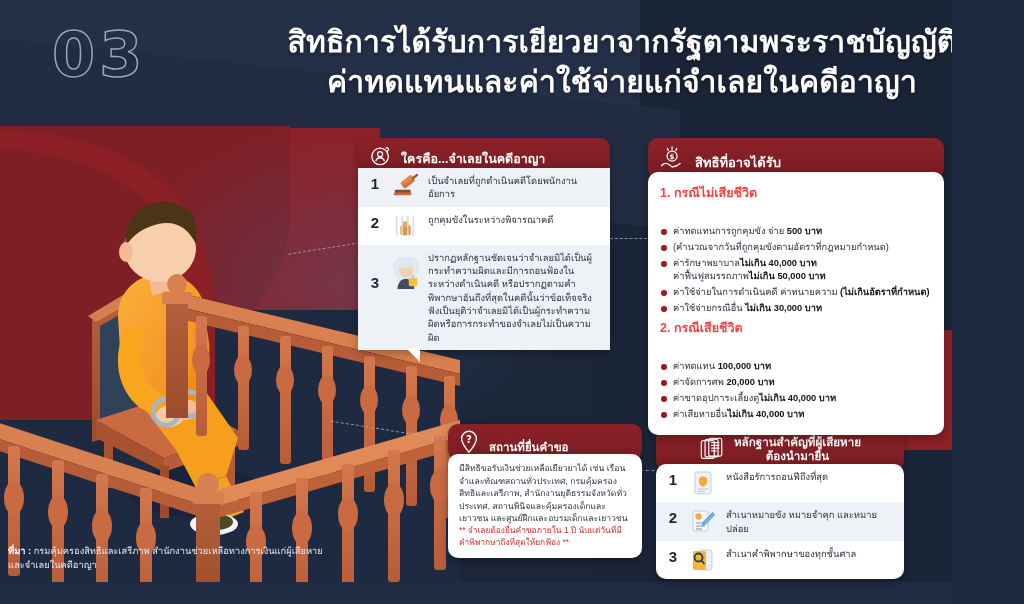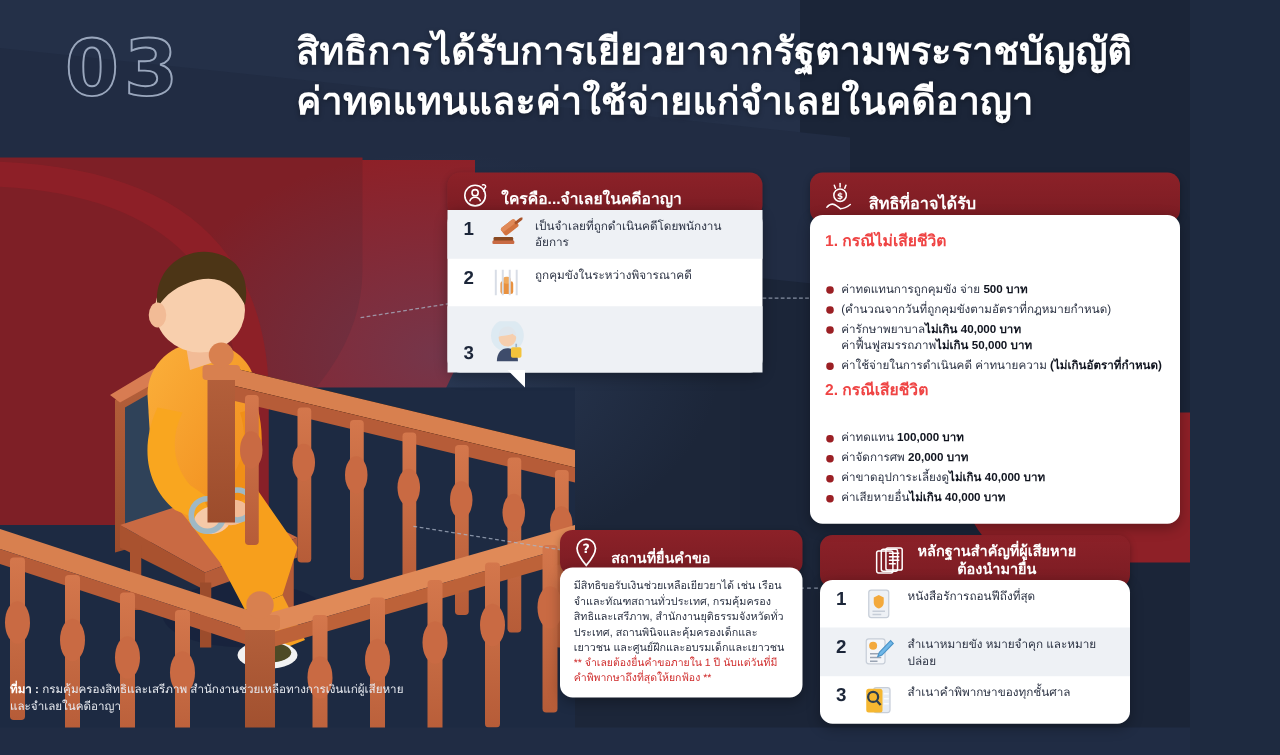--- a/index.html
+++ b/index.html
@@ -49,21 +49,21 @@
   
   .num-badge {
     position:absolute; left:52px; top:18px;
     font-size:62px; font-weight:700; letter-spacing:4px;
     color:transparent; -webkit-text-stroke:1.5px #9aa7bd;
     font-family:"DejaVu Sans",sans-serif;
   }
   .title {
     position:absolute; left:237px; top:22px; width:770px;
     color:#ffffff; font-weight:700; font-size:30px; line-height:1.34;
-    text-align:left; letter-spacing:.2px;
+    text-align:center; letter-spacing:.2px;
     text-shadow:0 2px 4px rgba(0,0,0,.35);
   }
   .title .line2 { display:block; }
 
   
   .illu { position:absolute; left:0; top:120px; width:460px; height:484px; }
 
   
   .card { position:absolute; }
   .card-head {
@@ -343,20 +343,21 @@
         <span class="nicon" style="margin-top:6px;">
           <svg width="30" height="34" viewBox="0 0 32 36">
             <circle cx="17" cy="12" r="14" fill="#cfe4ef" opacity=".55"></circle>
             <path d="M8 34c0-7 4-11 9-11s9 4 9 11z" fill="#3e4c6b"></path>
             <circle cx="17" cy="14" r="7.5" fill="#f6cfae"></circle>
             <path d="M9.4 13c.2-5.6 3.4-8.6 7.6-8.6s7.4 3 7.6 8.6c-1.2-1.4-2.2-1-3-2.4-3 1.6-8.4 1.4-12.2 2.4z" fill="#dfe6ec"></path>
             <rect x="20" y="22" width="9" height="9" rx="1.5" fill="#f3c33c"></rect>
             <path d="M24.5 22v-3" stroke="#9fb2c4" stroke-width="1.4"></path>
           </svg>
         </span>
+        <span class="ntxt">ปรากฏหลักฐานชัดเจนว่าจำเลยมิได้เป็นผู้กระทำความผิดและมีการถอนฟ้องในระหว่างดำเนินคดี หรือปรากฏตามคำพิพากษาอันถึงที่สุดในคดีนั้นว่าข้อเท็จจริงฟังเป็นยุติว่าจำเลยมิได้เป็นผู้กระทำความผิดหรือการกระทำของจำเลยไม่เป็นความผิด</span>
       </div>
 
     </div>
     <div class="tail"></div>
   </div>
 
   <div class="card" id="card-rights">
     <div class="card-head">
       <svg width="26" height="26" viewBox="0 0 28 28">
         <g stroke="#fff" stroke-width="1.3" fill="none" stroke-linecap="round">
@@ -381,20 +382,23 @@
         </li>
         <li>
           <span>(คำนวณจากวันที่ถูกคุมขังตามอัตราที่กฎหมายกำหนด)</span>
         </li>
         <li>
           <span>ค่ารักษาพยาบาล</span><b>ไม่เกิน 40,000 บาท</b><br>
           <span>ค่าฟื้นฟูสมรรถภาพ</span><b>ไม่เกิน 50,000 บาท</b>
         </li>
         <li>
           <span>ค่าใช้จ่ายในการดำเนินคดี ค่าทนายความ </span><b>(ไม่เกินอัตราที่กำหนด)</b>
+        </li>
+        <li>
+          <span>ค่าใช้จ่ายกรณีอื่น </span><b>ไม่เกิน 30,000 บาท</b>
         </li>
       </ul>
 
       <div class="sec-title">2. กรณีเสียชีวิต</div>
       <ul class="blist">
         <li>
           <span>ค่าทดแทน </span><b>100,000 บาท</b>
         </li>
         <li>
           <span>ค่าจัดการศพ </span><b>20,000 บาท</b>

